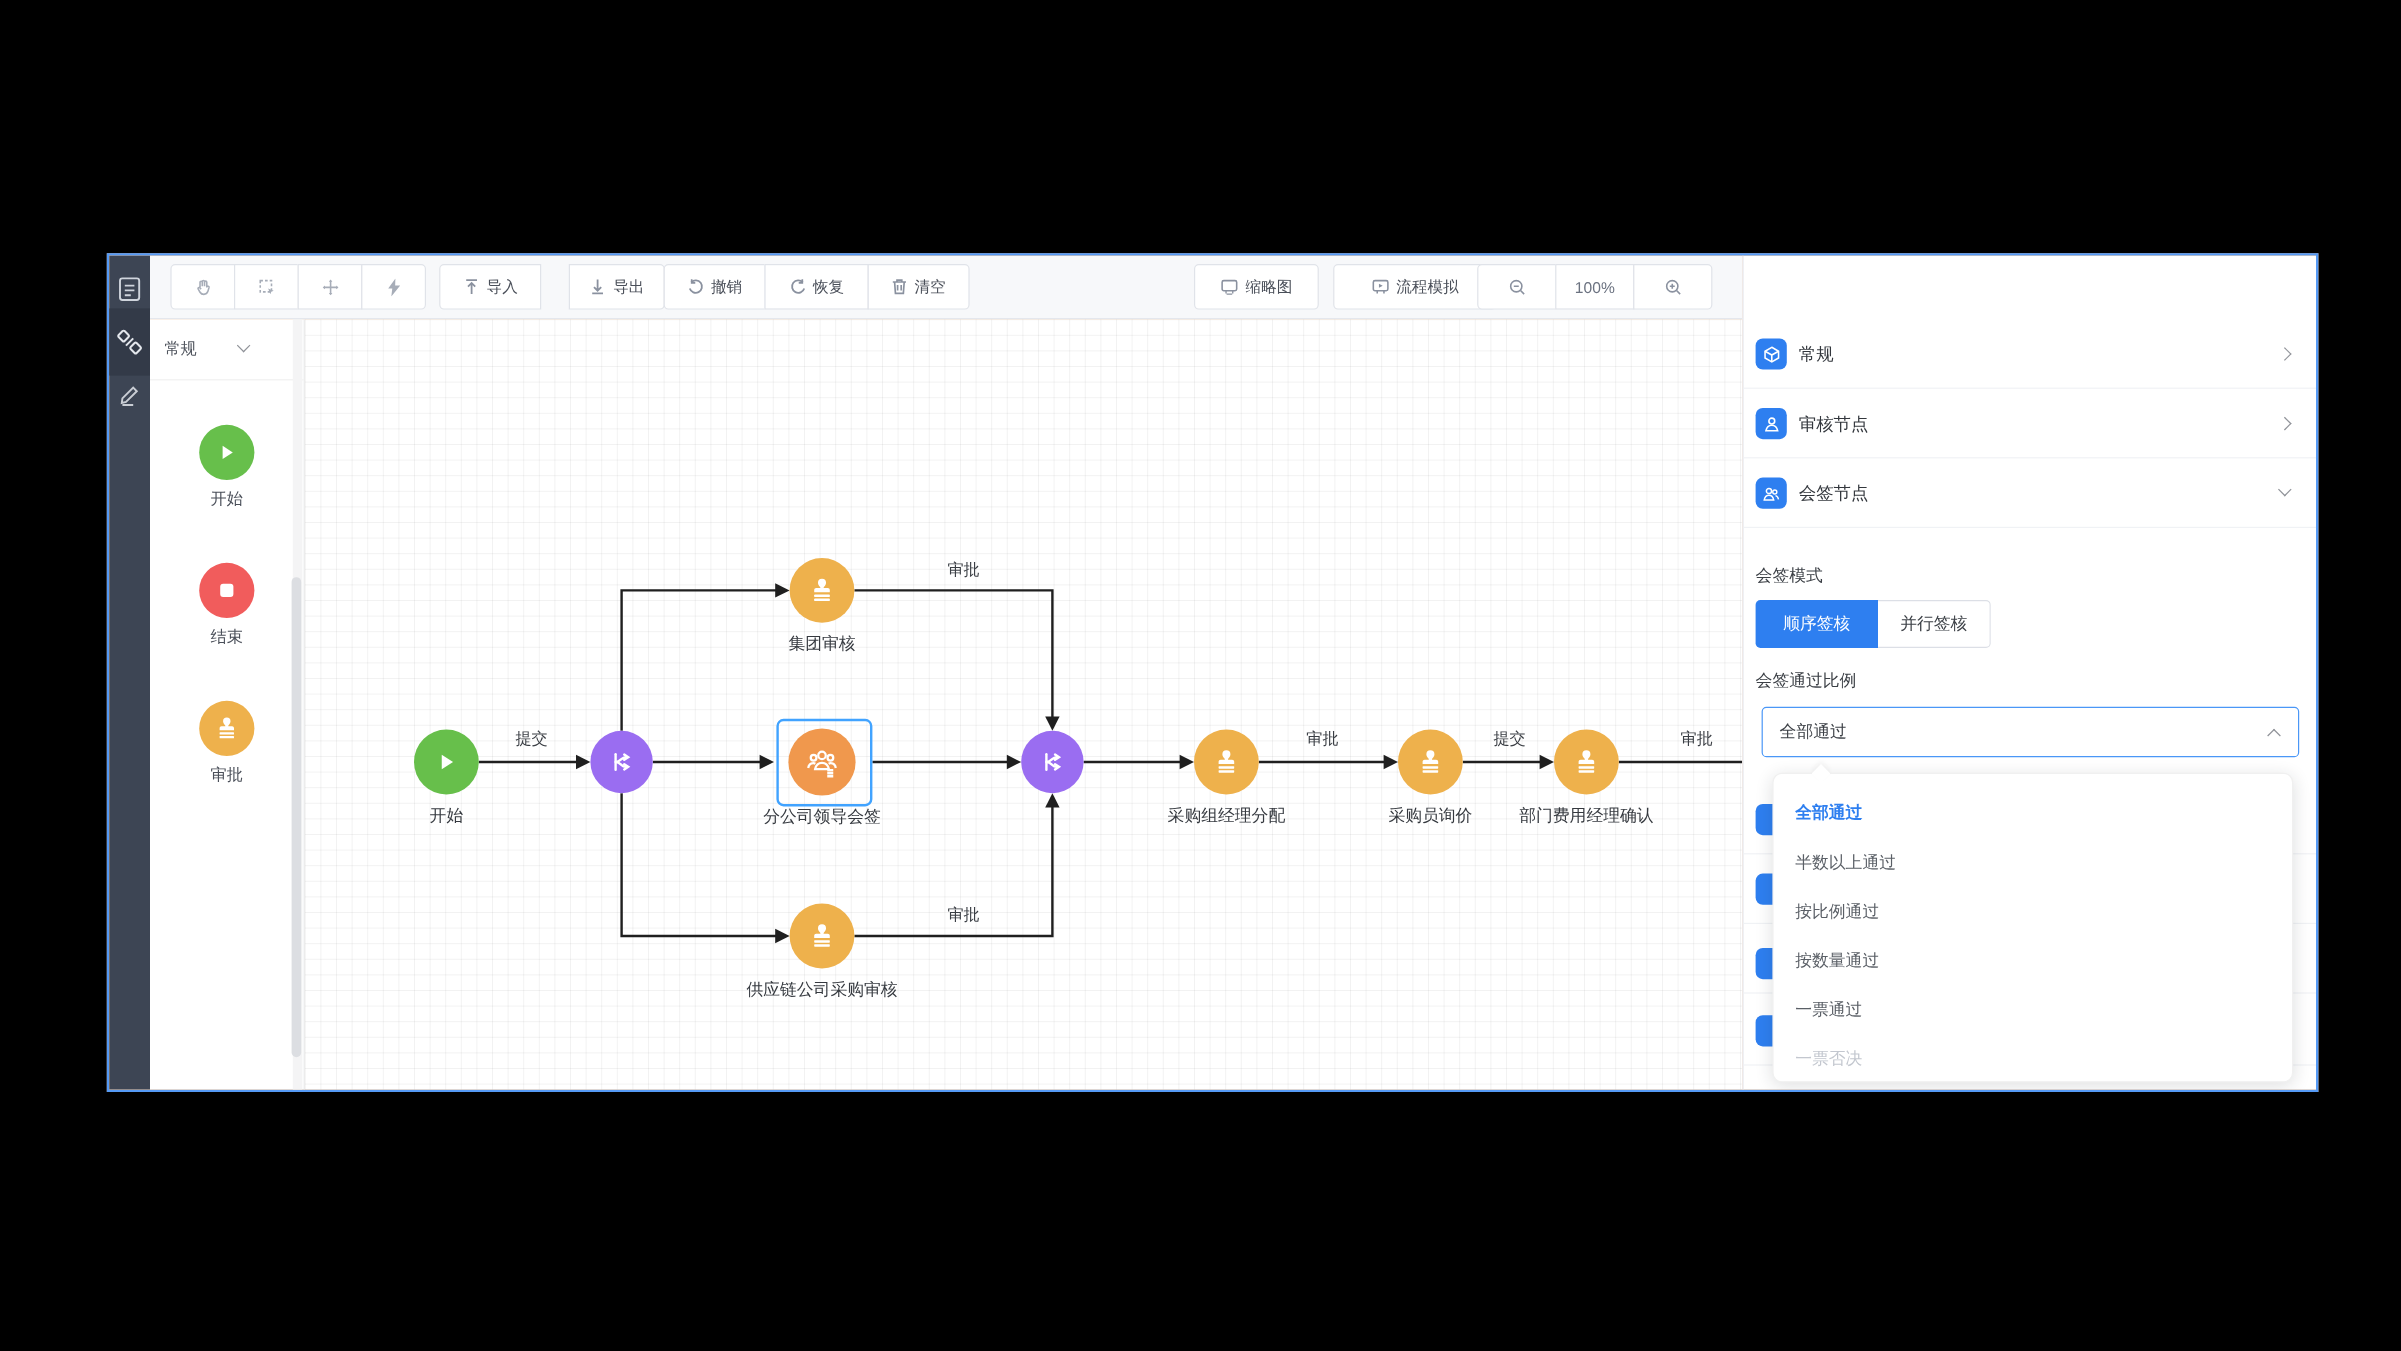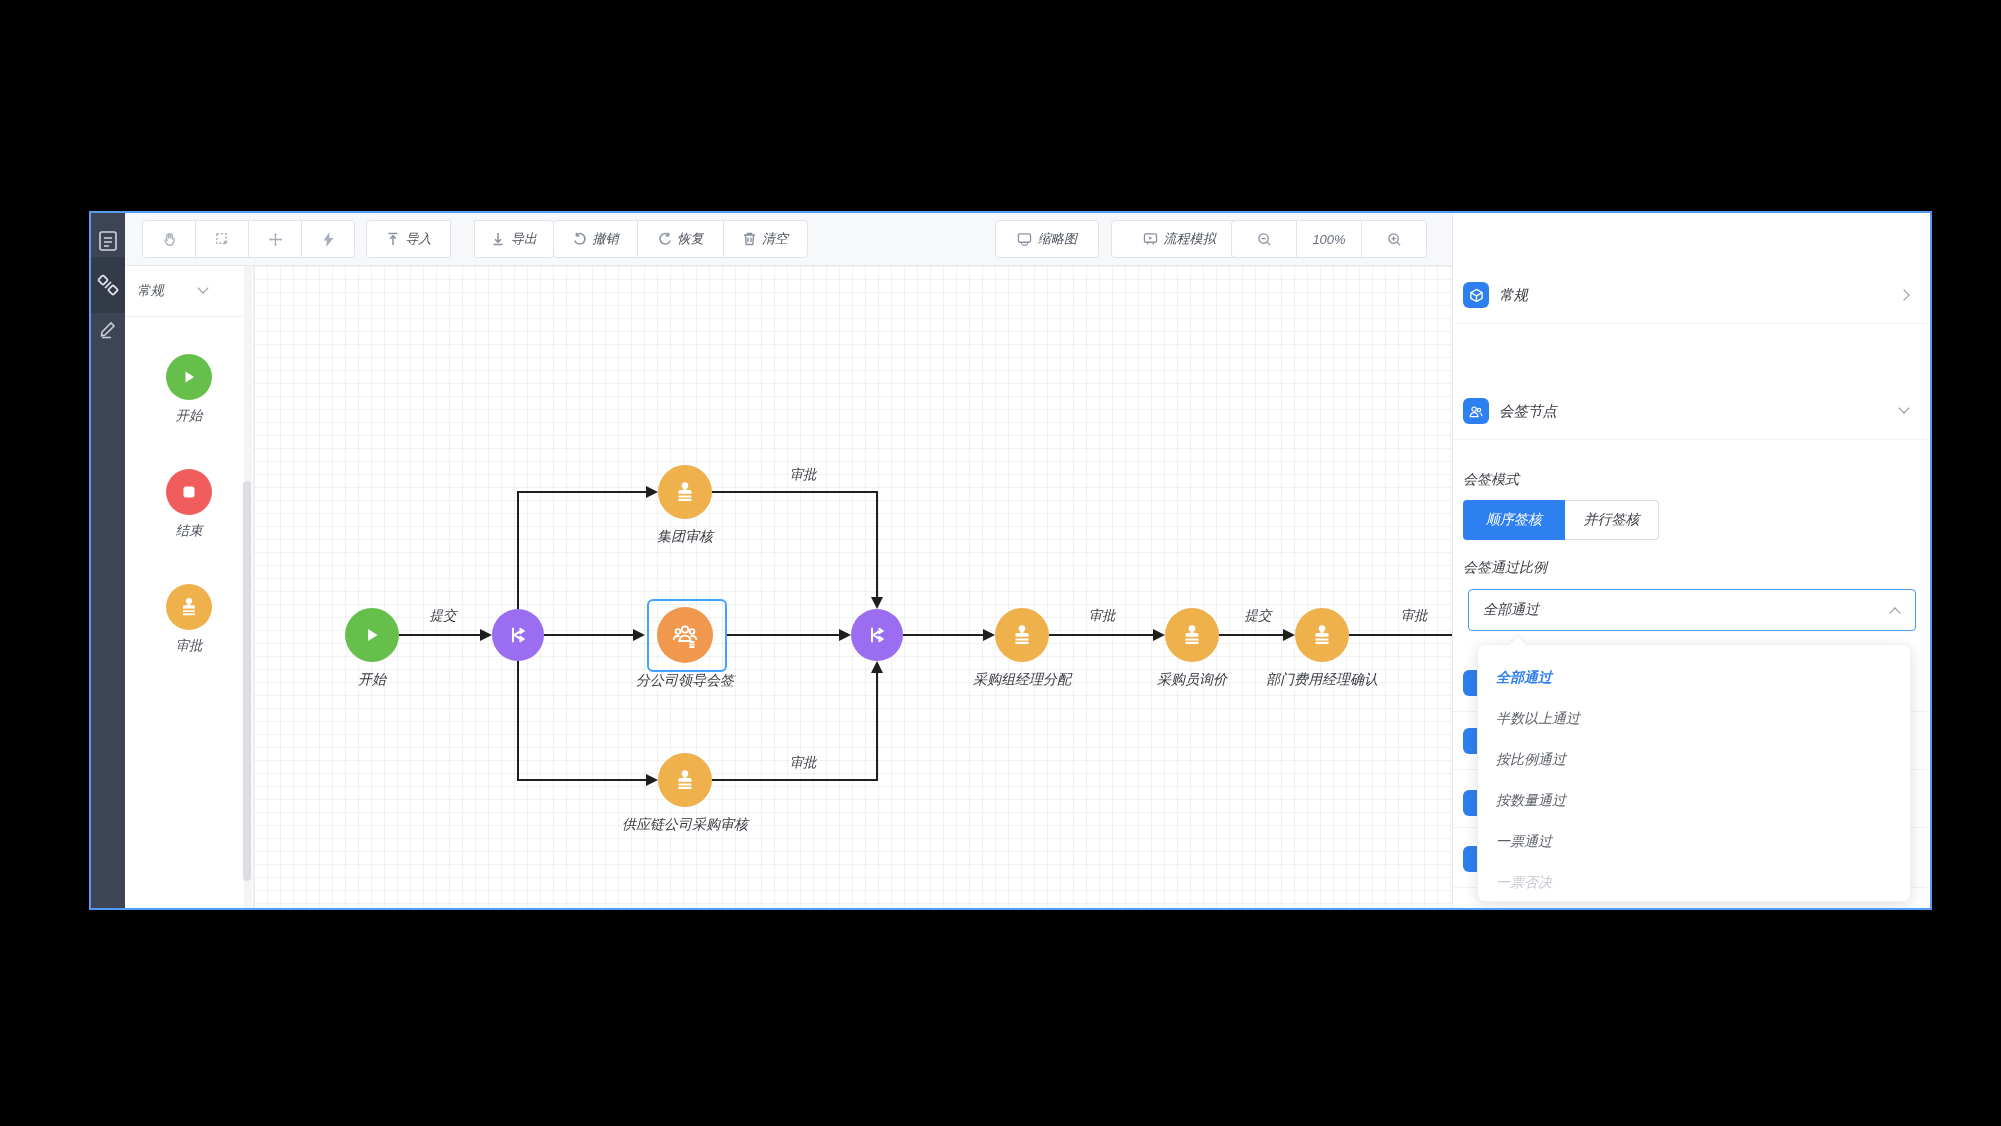--- a/index.html
+++ b/index.html
@@ -1,17 +1,17 @@
 <!DOCTYPE html>
 <html><head>
 <meta charset="utf-8">
 <style>
   * { margin:0; padding:0; box-sizing:border-box; }
   html,body { width:2001px; height:1126px; background:#000; font-family:"Liberation Sans", sans-serif; overflow:hidden; }
-  .window { position:absolute; left:89px; top:211px; width:1843px; height:699px; background:#fdba74; border:2px solid #559af5; overflow:hidden;font-style:italic; }
+  .window { position:absolute; left:89px; top:211px; width:1843px; height:699px; background:#fdba74; border:2px solid #559af5; overflow:hidden; }
 
   
   .activity-bar { position:absolute; left:0; top:0; width:34px; height:100%; background:#3d4554; z-index:30; }
   .ab-icon { position:absolute; left:0; width:34px; height:56px; display:flex; align-items:center; justify-content:center; color:#cfd4dc; }
   .ab-icon.active { background:#333a48; }
   .ab-icon svg { display:block; }
 
   
   .toolbar { position:absolute; left:34px; top:0; width:1327px; height:53px; background:#f7f8fa; border-bottom:1px solid #e4e7ed; z-index:20; }
   .btn-group { position:absolute; top:7px; display:flex; }
@@ -405,20 +405,30 @@
       <span class="sec-icon">
         <svg width="15" height="15" viewBox="0 0 16 16" fill="none" stroke="#fff" stroke-width="1.4">
             <path d="M8 1.5 14 5v6L8 14.5 2 11V5z"></path>
             <path d="M2 5l6 3.4L14 5M8 8.4v6"></path>
           </svg>
       </span>
       <span class="sec-label">常规</span>
       <span class="sec-chev chev right"></span>
     </div>
 
+    <div class="sec-row" style="top:111px;">
+      <span class="sec-icon">
+        <svg width="15" height="15" viewBox="0 0 16 16" fill="none" stroke="#fff" stroke-width="1.4">
+            <circle cx="8" cy="5.2" r="2.6"></circle>
+            <path d="M2.8 13.8c.6-2.9 2.7-4.8 5.2-4.8s4.6 1.9 5.2 4.8z"></path>
+          </svg>
+      </span>
+      <span class="sec-label">审核节点</span>
+      <span class="sec-chev chev right"></span>
+    </div>
 
     <div class="sec-row" style="top:169px;">
       <span class="sec-icon">
         <svg width="16" height="15" viewBox="0 0 16 16" fill="none" stroke="#fff" stroke-width="1.3">
             <circle cx="6" cy="5.5" r="2.3"></circle>
             <circle cx="11.2" cy="6.4" r="1.8"></circle>
             <path d="M1.8 13.5c.5-2.6 2.2-4.2 4.2-4.2s3.7 1.6 4.2 4.2z"></path>
             <path d="M11.8 9.6c1.4.3 2.4 1.6 2.7 3.4"></path>
           </svg>
       </span>

